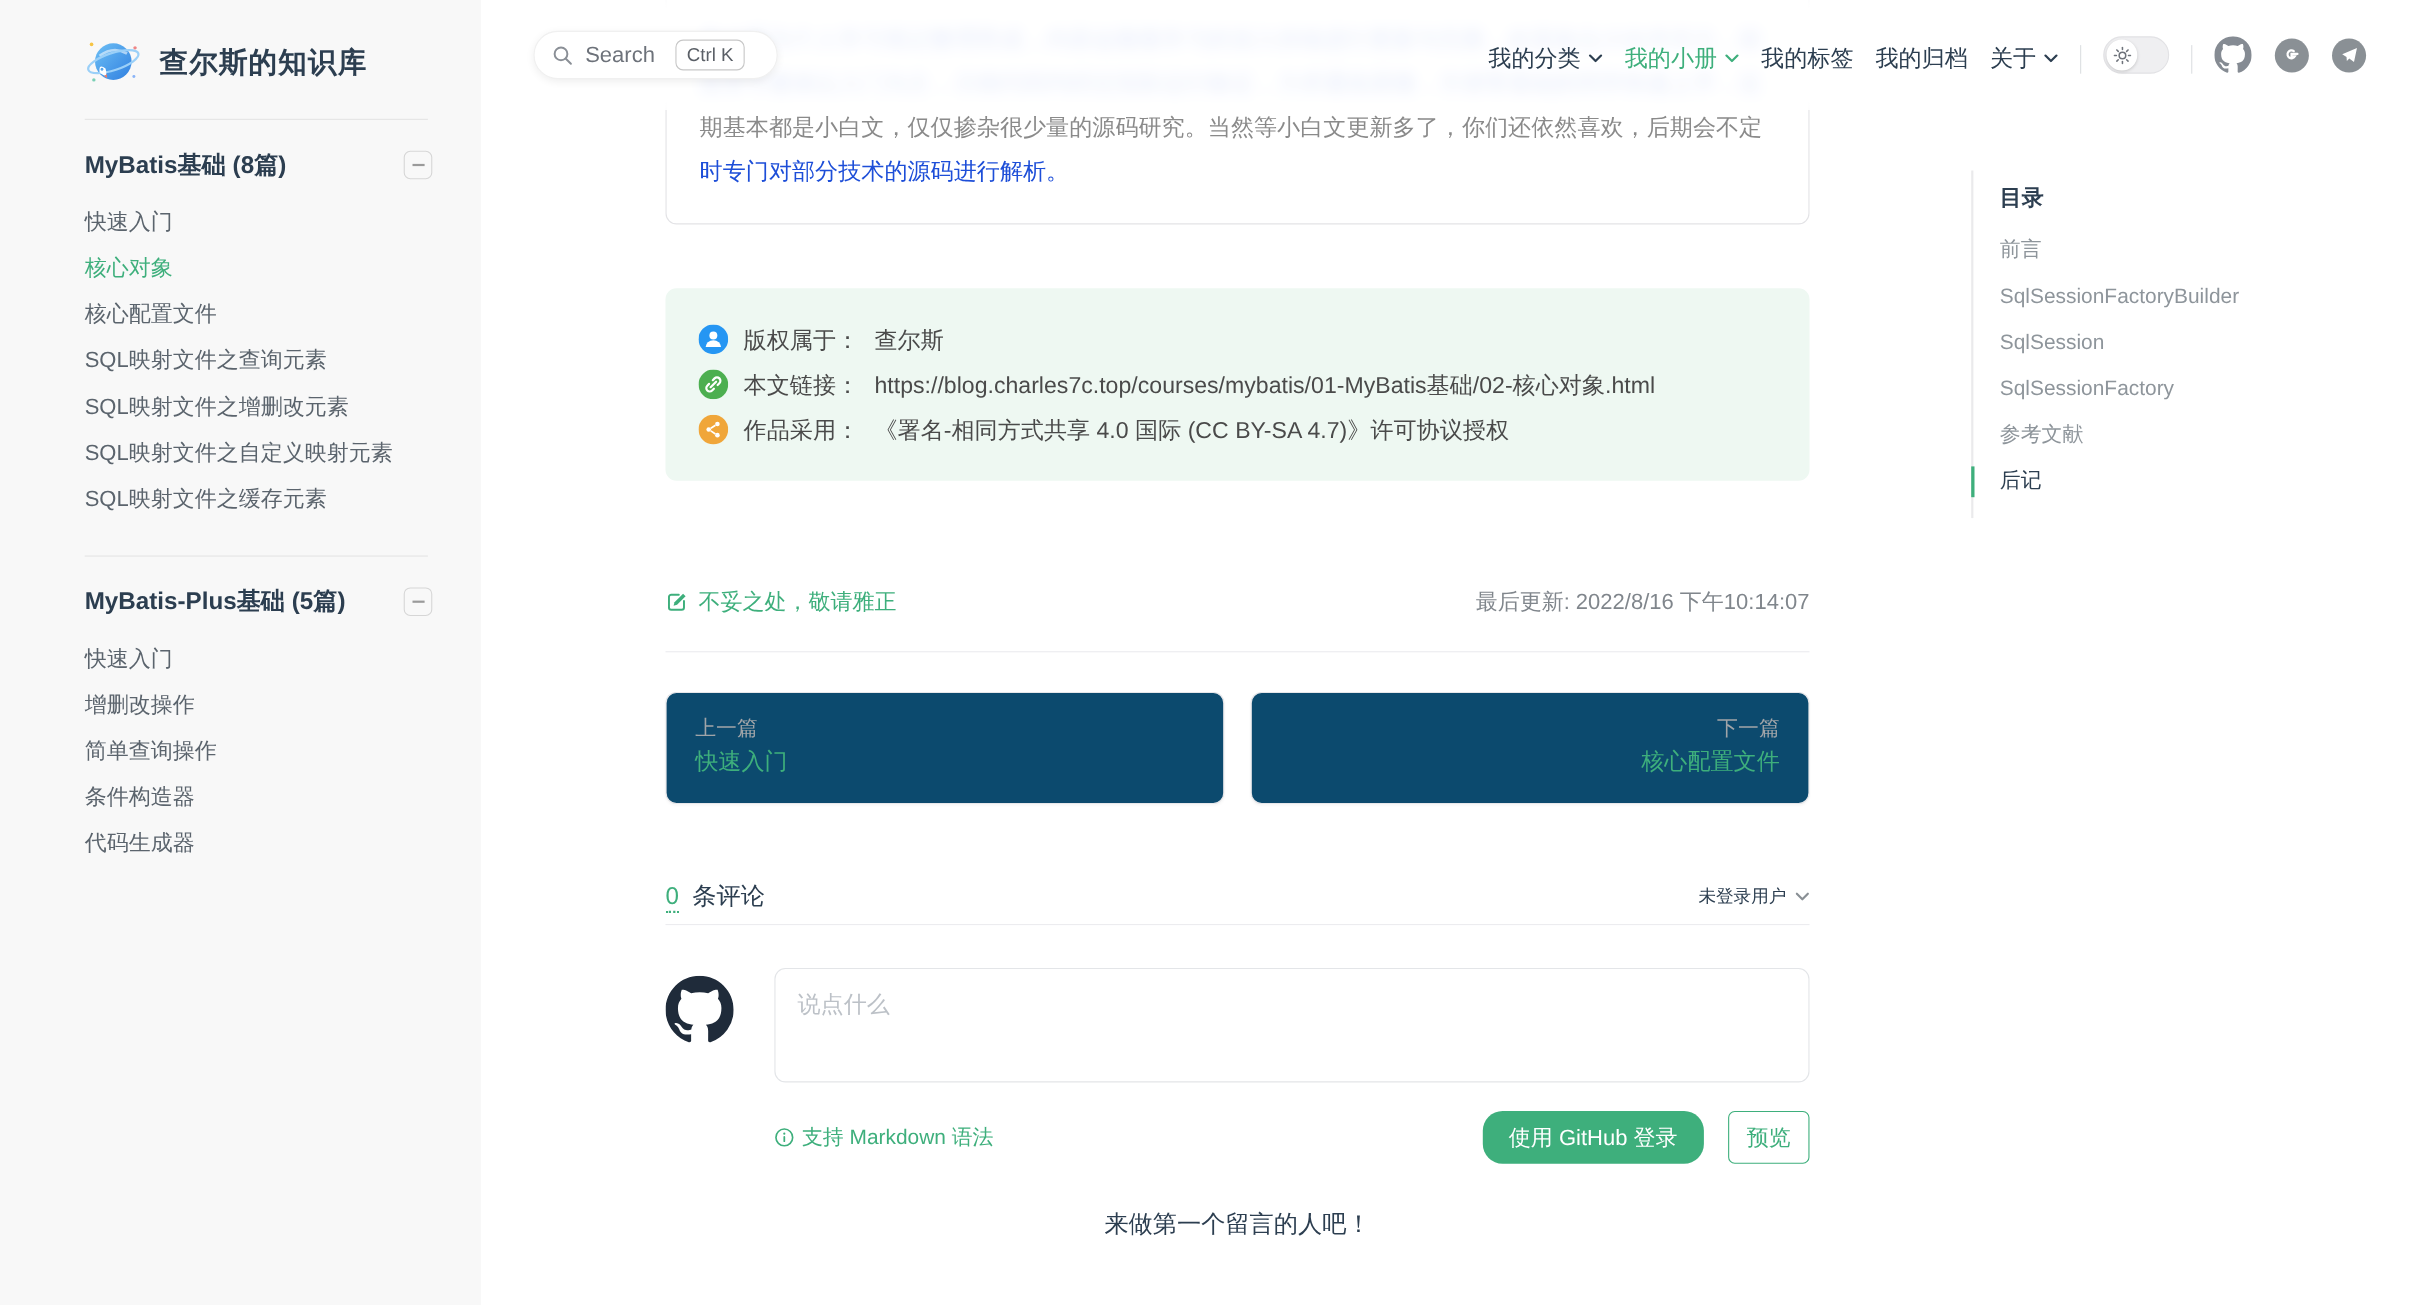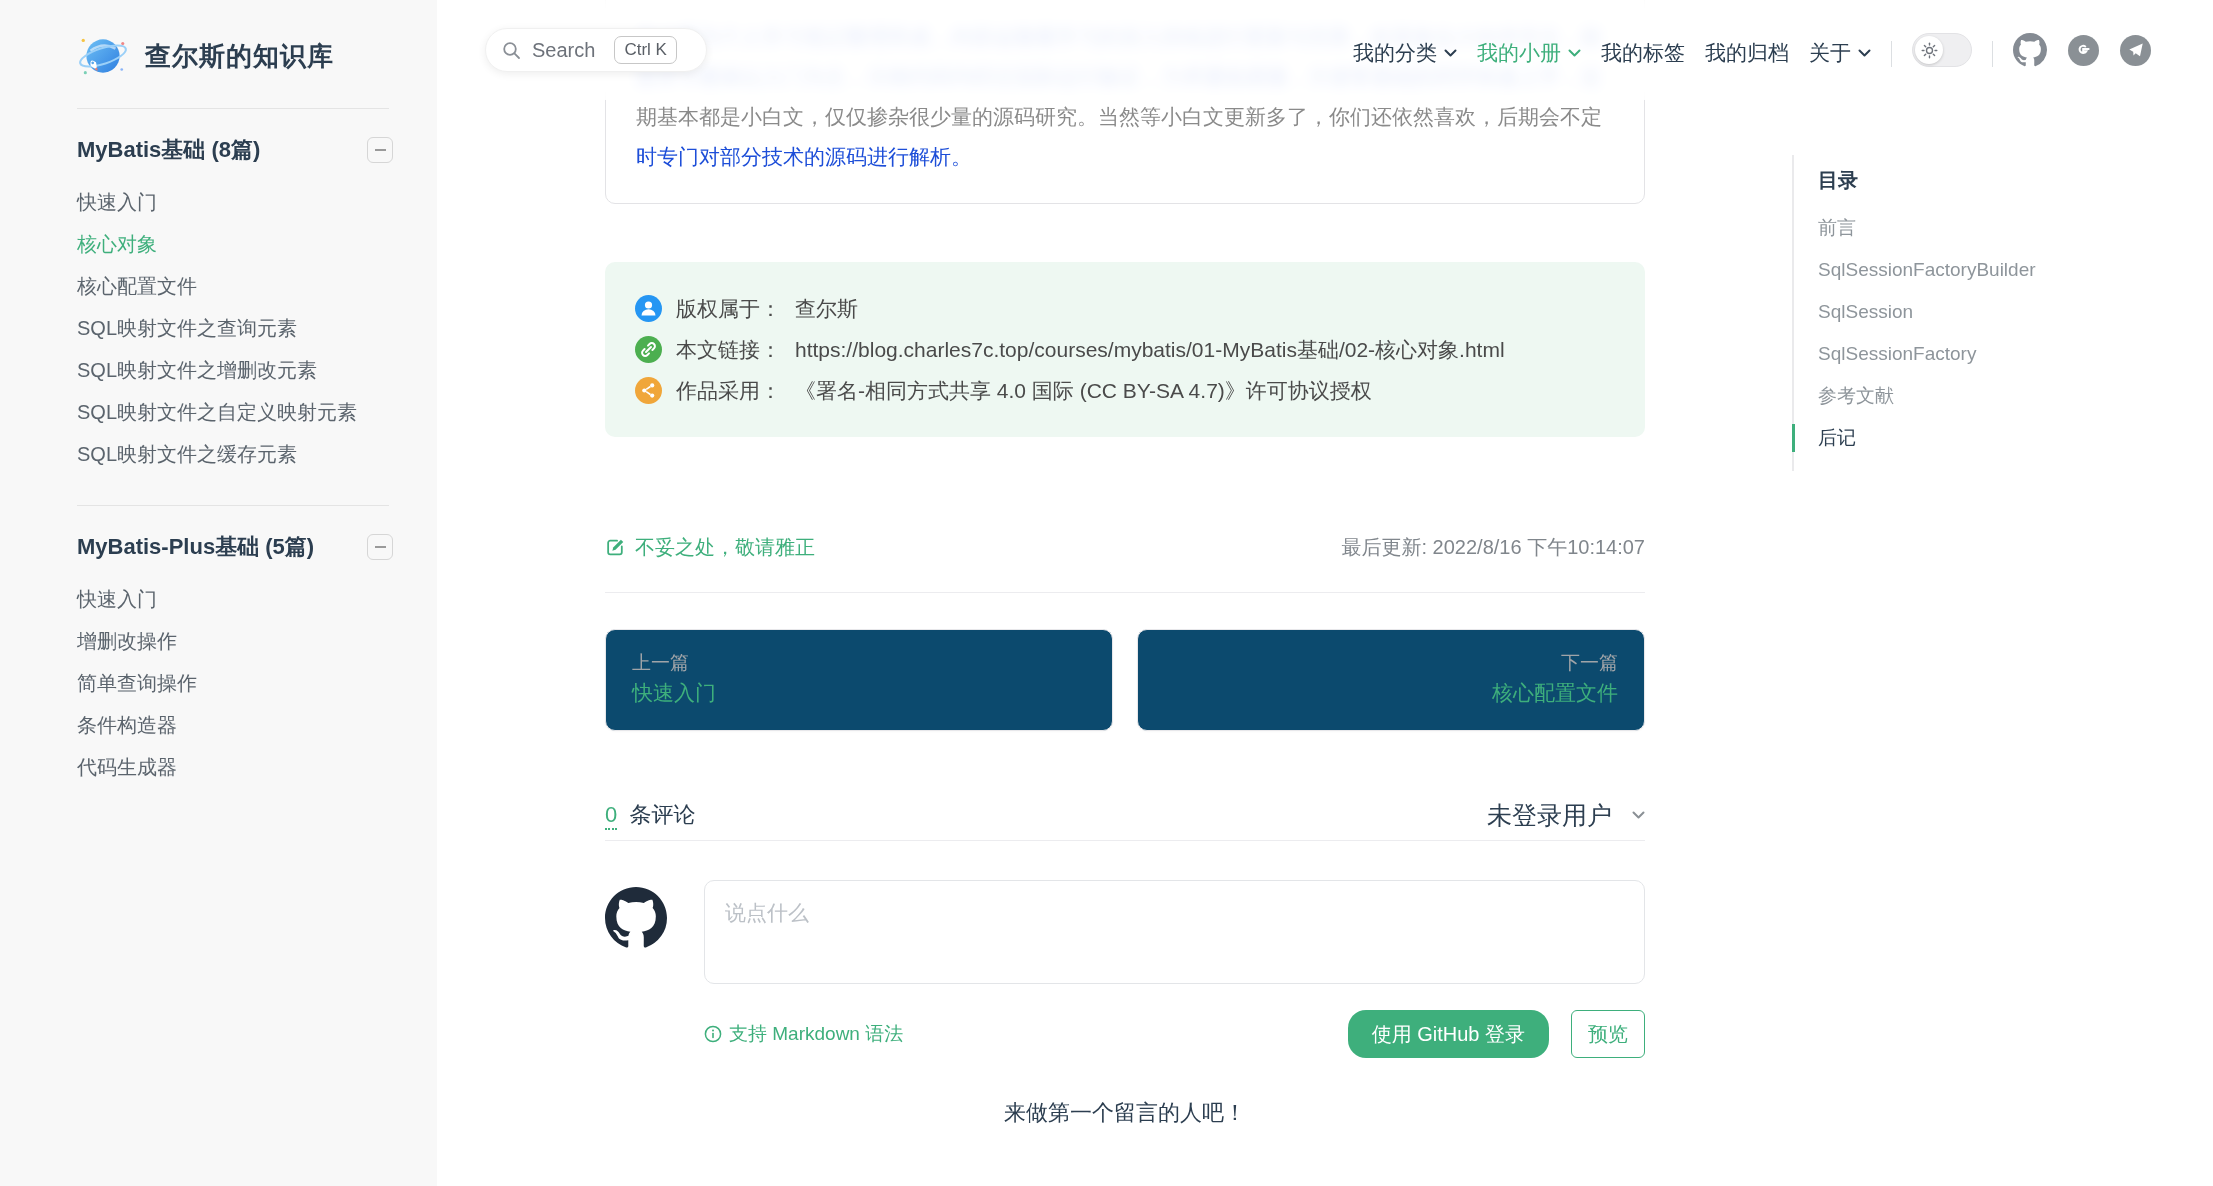--- a/index.html
+++ b/index.html
@@ -68,21 +68,21 @@
   .hr1 { margin-top:31px; } .hr2 { margin-top:9px; }
   .pager { margin-top:36px; display:flex; gap:24px; }
   .pager-card { width:508px; border:1px solid #e7e7ea; border-radius:10px; padding:20px 26px;
                 box-shadow:0 1px 2px rgba(0,0,0,.03); cursor:pointer; background:#0c4a6e; }
   .pager-card .pc-label { font-size:19px; line-height:26px; color:#a0a4a8; }
   .pager-card .pc-title { font-size:21px; line-height:34px; color:#3eaf7c; }
   .pager-card.next { text-align:right; }
   .comments-head { margin-top:68px; display:flex; align-items:center; justify-content:space-between; height:32px; }
   .cc-left { font-size:22px; color:#2c3e50; }
   .cc-count { color:#3eaf7c; border-bottom:2px dotted #3eaf7c; padding-bottom:1px; margin-right:6px; }
-  .cc-user { display:flex; align-items:center; gap:20px; font-size:25px; color:#2c3e50; cursor:pointer; }
+  .cc-user { display:flex; align-items:center; gap:8px; font-size:16px; color:#2c3e50; cursor:pointer; }
   .cc-user .chev { color:#8a9095; }
   .editor-row { margin-top:39px; display:flex; align-items:flex-start; }
   .avatar { width:62px; height:62px; margin-top:7px; flex:0 0 62px; }
   .comment-input { margin-left:37px; width:941px; height:104px; border:1px solid #e3e5e8; border-radius:10px;
                    resize:none; padding:18px 20px; font-size:21px; color:#444; outline:none;
                    font-family:"Liberation Sans","DejaVu Sans",sans-serif; }
   .comment-input::placeholder { color:#bcc1c7; }
   .editor-actions { margin-top:26px; display:flex; align-items:center; }
   .md-hint { margin-left:99px; display:flex; align-items:center; gap:7px; font-size:19px; color:#3eaf7c; cursor:pointer; }
   .md-hint svg { width:18px; height:18px; }

